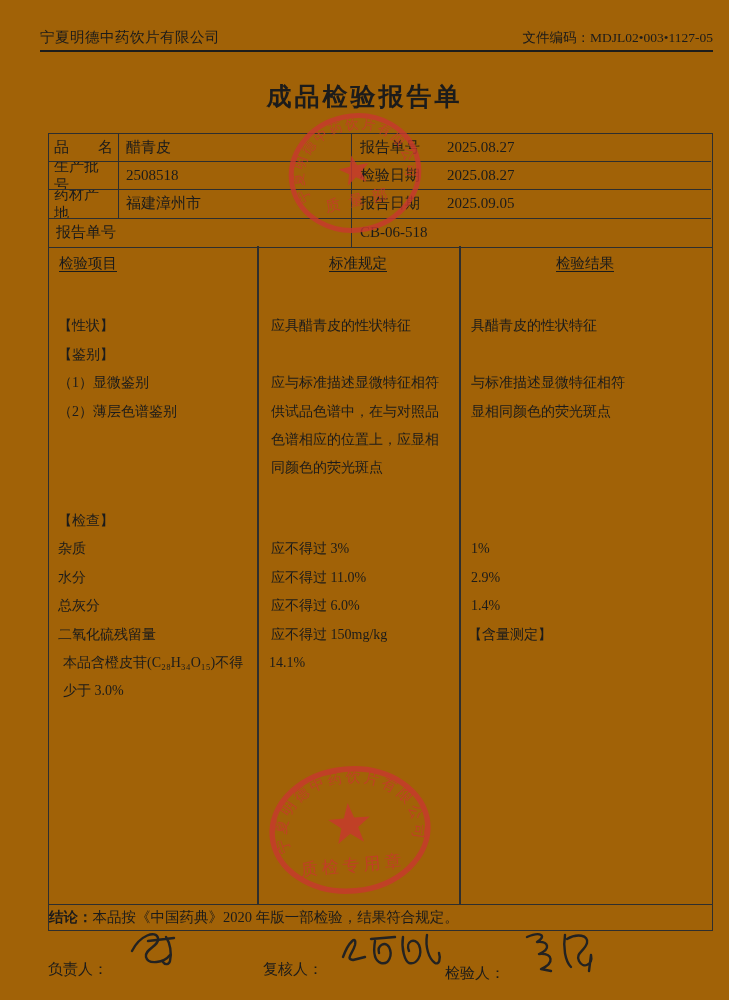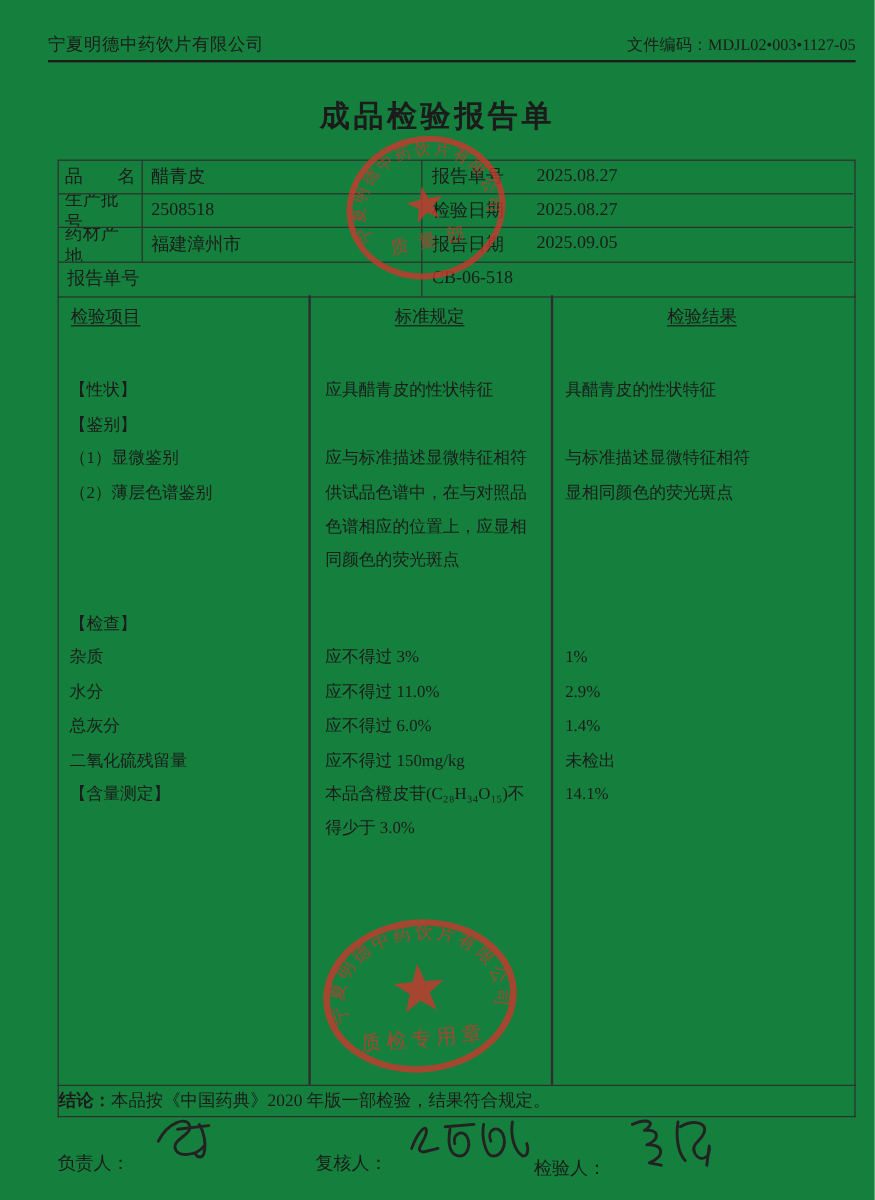--- a/index.html
+++ b/index.html
@@ -1,18 +1,18 @@
 <!DOCTYPE html>
 <html><head>
 <meta charset="utf-8">
 <style>
   * { margin:0; padding:0; box-sizing:border-box; }
   html,body { background:#ffffff; }
   body { font-family:"Liberation Serif","DejaVu Serif",serif; color:#1b1b1b; }
-  .page { position:relative; width:729px; height:1000px; background:#15803d; overflow:hidden; }
+  .page { position:relative; width:729px; height:1000px; background:#a16207; overflow:hidden; }
 
   
   .hdr { position:absolute; left:40px; right:16px; top:28px; display:flex; justify-content:space-between; align-items:baseline; }
   .hdr-company { font-size:14.5px; letter-spacing:0.5px; }
   .hdr-code { font-size:13.5px; }
   .hdr-rule { position:absolute; left:40px; right:16px; top:50px; height:2px; background:#1c1c1c; }
 
   
   .title { position:absolute; left:0; right:0; top:80px; text-align:center; font-size:25px; font-weight:bold; letter-spacing:3px; }
 
@@ -156,21 +156,20 @@
       <div class="c1">水分</div>
       <div class="c2">应不得过 11.0%</div>
       <div class="c3">2.9%</div>
 
       <div class="c1">总灰分</div>
       <div class="c2">应不得过 6.0%</div>
       <div class="c3">1.4%</div>
 
       <div class="c1">二氧化硫残留量</div>
       <div class="c2">应不得过 150mg/kg</div>
-      <div class="c3">未检出</div>
 
       <div class="c1">【含量测定】</div>
       <div class="c2">本品含橙皮苷(C₂₈H₃₄O₁₅)不得少于 3.0%</div>
       <div class="c3">14.1%</div>
     </div>
   </div>
 
   <div class="concl">
     <span><b>结论：</b><span>本品按《中国药典》2020 年版一部检验，结果符合规定。</span></span>
   </div>

